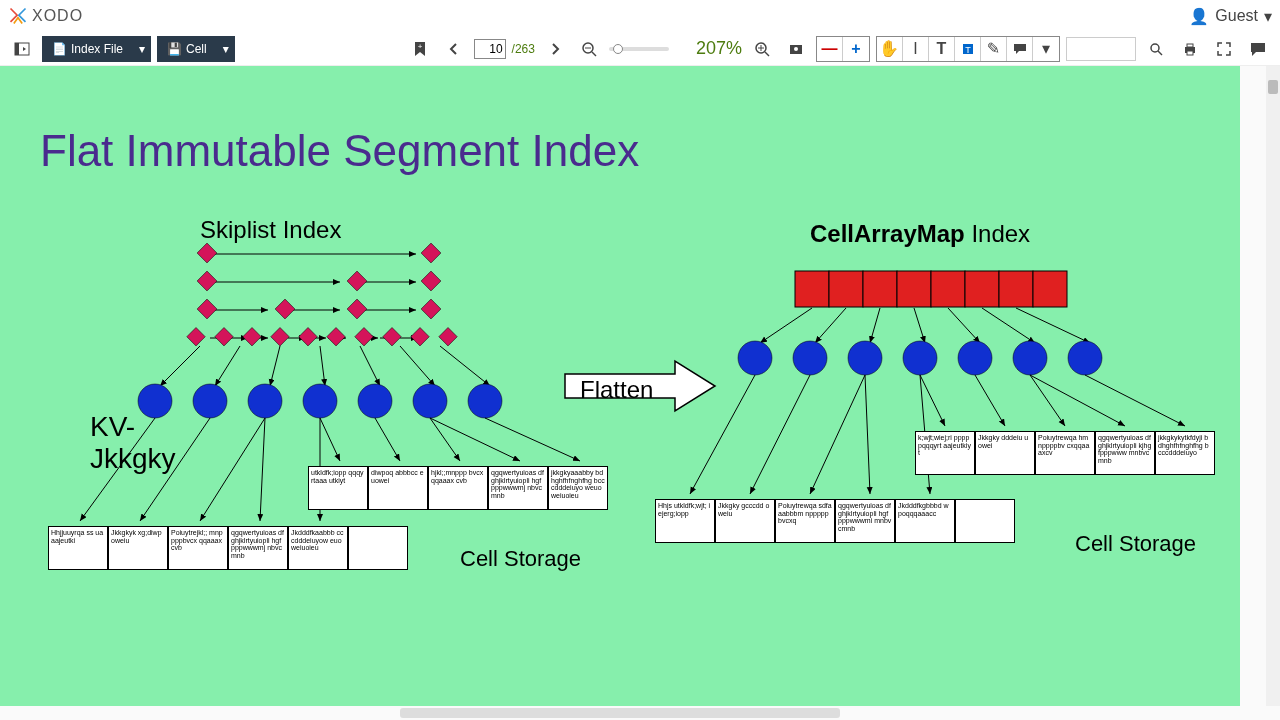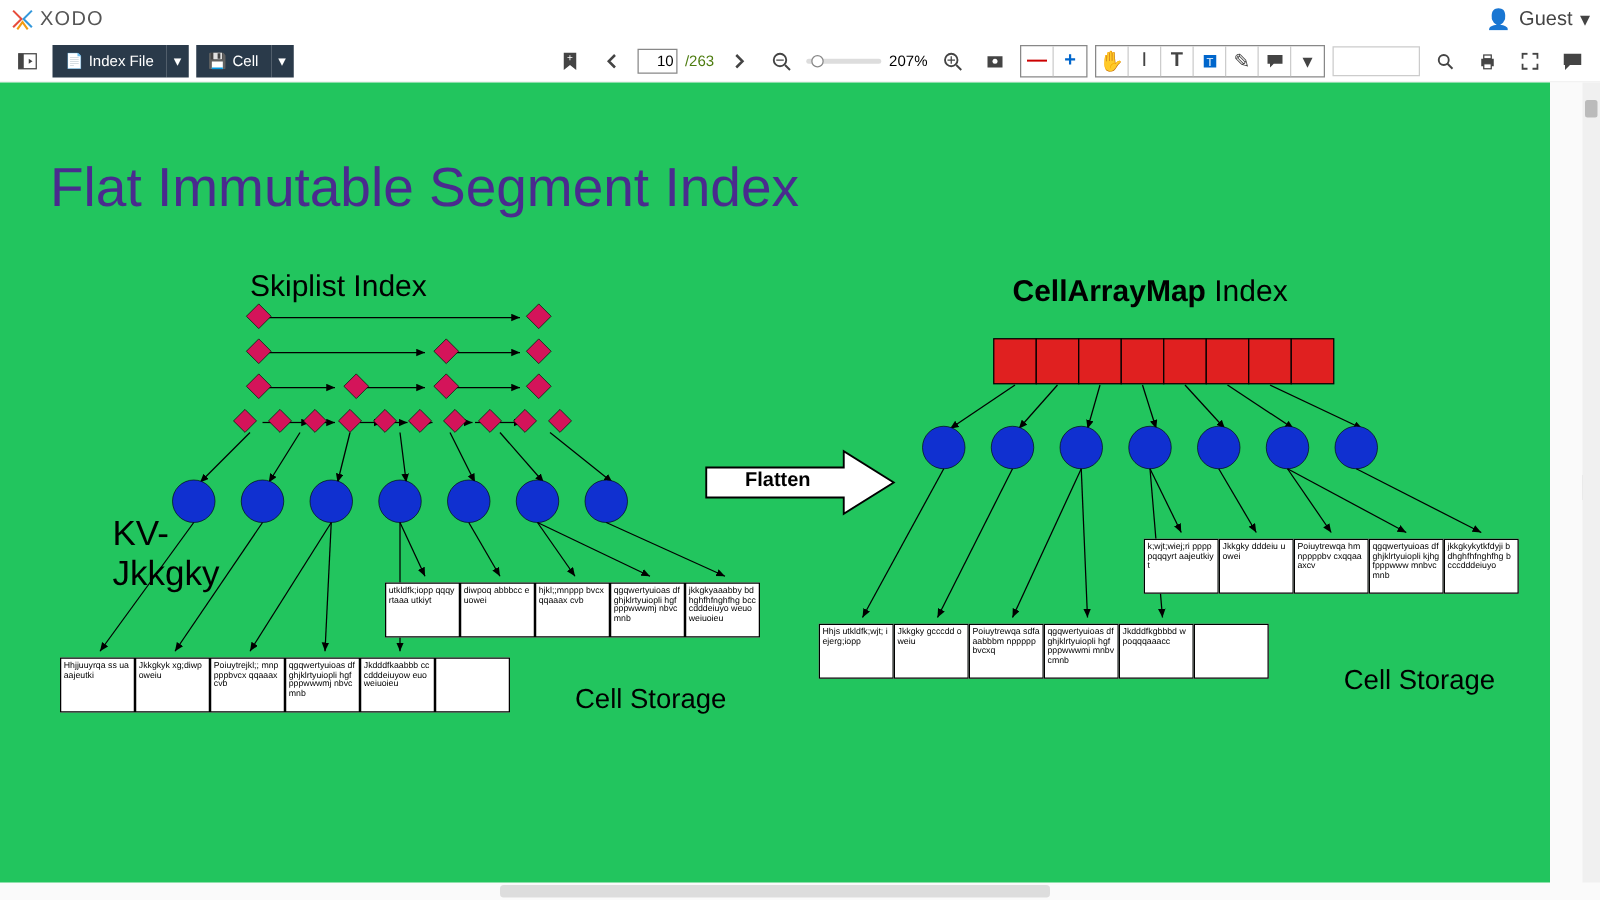--- a/index.html
+++ b/index.html
@@ -14,32 +14,32 @@
   .user-icon { font-size: 16px; }
   
   .toolbar { height: 34px; background: #fff; border-bottom: 1px solid #eee; display: flex; align-items: center; padding: 0 8px; gap: 6px; }
   .btn-dark { background: #2a3a4a; color: #fff; padding: 6px 10px; font-size: 12px; display: flex; align-items: center; gap: 4px; cursor: pointer; }
   .btn-dark-wrap { display: flex; }
   .btn-icon { width: 28px; height: 28px; display: flex; align-items: center; justify-content: center; cursor: pointer; color: #444; }
   .page-input { width: 32px; text-align: right; border: 1px solid #888; font-size: 12px; padding: 2px; }
   .page-total { font-size: 12px; color: #4d7c0f; }
   .zoom-slider { width: 60px; height: 4px; background: #ddd; position: relative; border-radius: 2px; }
   .zoom-thumb { width: 10px; height: 10px; background: #fff; border: 1px solid #888; border-radius: 50%; position: absolute; top: -3px; left: 4px; }
-  .zoom-val { font-size: 12px; color: #000000; }
+  .zoom-val { font-size: 18px; color: #4d7c0f; margin-left: 21px; }
   .spacer { flex: 1; }
   .tool-box { border: 1px solid #888; display: flex; height: 26px; }
   .tool-box .btn-icon { width: 26px; height: 24px; border-right: 1px solid #ccc; }
   .tool-box .btn-icon:last-child { border-right: none; }
   .red-minus { color: #c00; font-weight: bold; }
   .blue-plus { color: #06c; font-weight: bold; }
   .search-box { width: 70px; border: 1px solid #ccc; height: 24px; }
   
   
   .doc-area { position: relative; height: 654px; background: #fafafa; }
-  .page { position: absolute; left: 0; top: 0; width: 1240px; height: 640px; background: #22c55e; padding: 20px 40px; }
+  .page { position: absolute; left: 0; top: 0; width: 1240px; height: 640px; background: #86efac; padding: 20px 40px; }
   
   .slide-title { font-size: 44px; color: #4a2b8e; font-weight: 500; margin-top: 40px; }
   
   .diagram-area { position: relative; height: 460px; margin-top: 40px; }
   
   .sub-title { position: absolute; font-size: 24px; }
   .skiplist-title { left: 160px; top: 0; }
   .cellarray-title { left: 770px; top: 4px; }
   .cellarray-title b { font-weight: bold; }
   
@@ -53,21 +53,21 @@
   .diag-svg { position: absolute; left: 0; top: 0; width: 1200px; height: 420px; }
   
   .diamond { fill: #d4145a; stroke: #000; stroke-width: 0.5; }
   .circle-b { fill: #1030d0; stroke: #000; stroke-width: 0.5; }
   .arr { stroke: #000; stroke-width: 1; fill: none; marker-end: url(#ah); }
   .red-rect { fill: #e02020; stroke: #000; stroke-width: 1; }
   
   
   .flatten-arrow { position: absolute; left: 520px; top: 140px; width: 160px; height: 60px; }
   .flatten-shape { fill: #fff; stroke: #000; stroke-width: 1.5; }
-  .flatten-text { position: absolute; left: 556px; top: 160px; font-size: 16px; font-weight: bold; }
+  .flatten-text { position: absolute; left: 540px; top: 160px; font-size: 24px; }
   
   
   .cell-row { position: absolute; display: flex; }
   .cell-box { border: 1px solid #000; width: 60px; height: 44px; font-size: 7px; line-height: 1.1; padding: 2px; overflow: hidden; word-break: break-all; background: #fff; }
   .cell-box.empty { background: #fff; }
   .cell-row.r1 { left: 8px; top: 310px; }
   .cell-row.r2 { left: 268px; top: 250px; }
   .cell-row.r3 { left: 615px; top: 283px; }
   .cell-row.r4 { left: 875px; top: 215px; }
   

